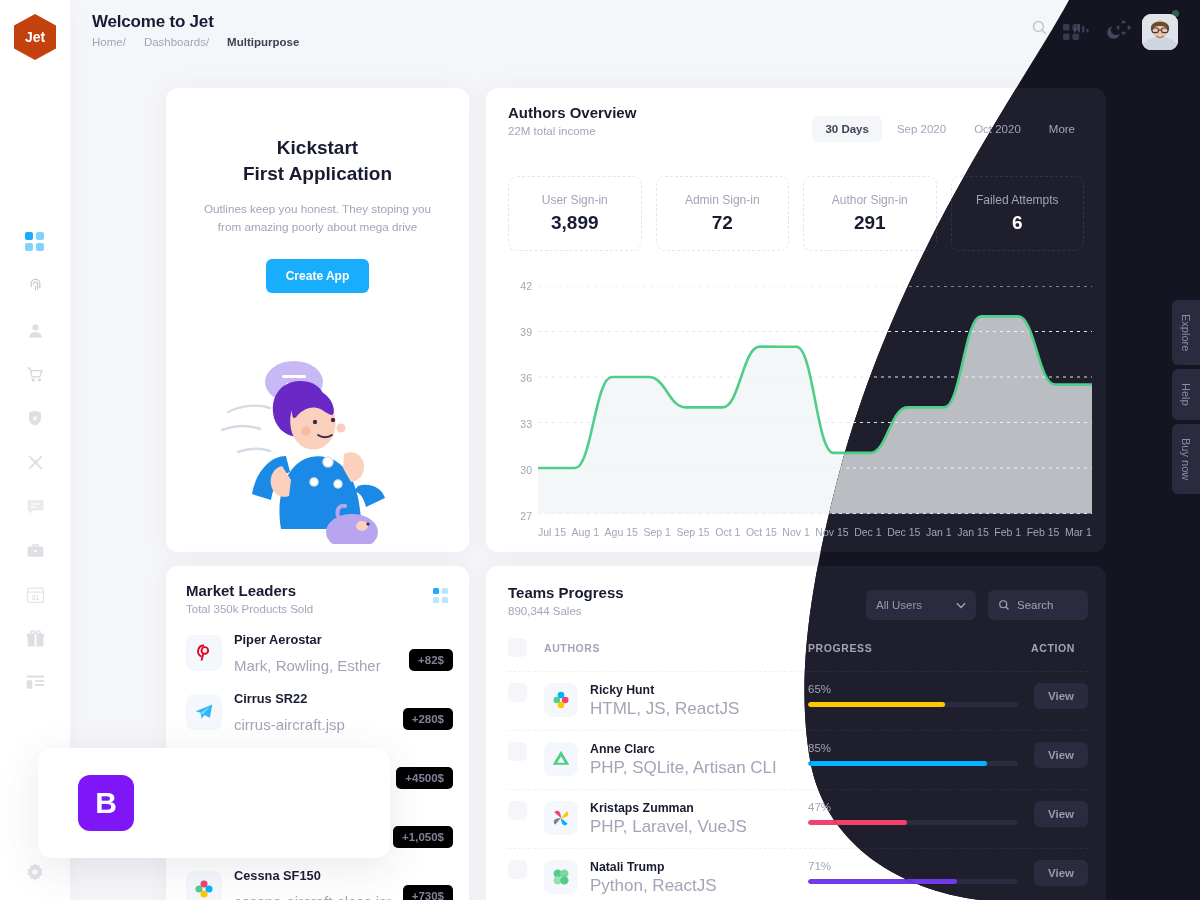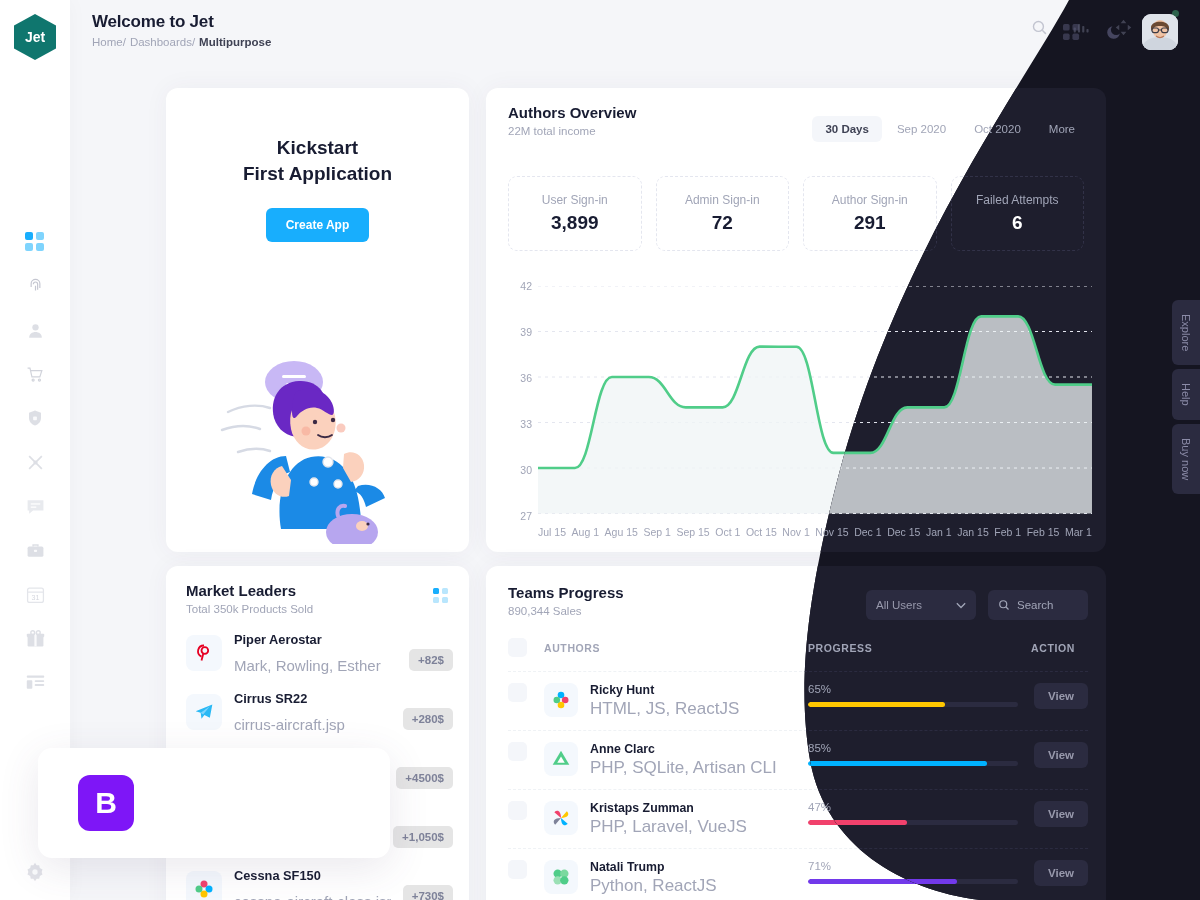--- a/index.html
+++ b/index.html
@@ -15,39 +15,39 @@
   #dark-layer  { position:absolute; inset:0; background:#151521;
                  -webkit-clip-path:url(#darkClip); clip-path:url(#darkClip); }
 
   .page { position:absolute; inset:0; }
 
   
   .sidebar { position:absolute; left:0; top:0; width:70px; height:900px;
              background:#fff; display:flex; flex-direction:column;
              align-items:center; box-shadow:0 0 20px rgba(0,0,0,.03); }
   .dark .sidebar { background:#1b1b29; }
-  .logo { width:42px; height:46px; margin-top:14px; background:#0f766e;
+  .logo { width:42px; height:46px; margin-top:14px; background:#c2410c;
           display:flex; align-items:center; justify-content:center;
           color:#fff; font-size:14px; font-weight:bold;
           -webkit-clip-path:polygon(50% 0,100% 25%,100% 75%,50% 100%,0 75%,0 25%);
           clip-path:polygon(50% 0,100% 25%,100% 75%,50% 100%,0 75%,0 25%);text-align:right; }
   .nav-icons { margin-top:170px; display:flex; flex-direction:column;
                gap:20px; align-items:center; }
   .nav-ico { width:24px; height:24px; display:flex; align-items:center;
              justify-content:center; opacity:.45; }
   .nav-ico.active { opacity:1; }
   .gear-wrap { position:absolute; bottom:16px; opacity:.4; }
 
   
   .header { position:absolute; left:70px; top:0; right:0; height:66px; }
   .hdr-title { position:absolute; left:22px; top:12px; font-size:17px;
                font-weight:bold; color:#181c32; letter-spacing:-.2px; }
   .dark .hdr-title { color:#fff; }
   .crumbs { position:absolute; left:22px; top:36px; font-size:11.5px;
-            display:flex; gap:4px; }
+            display:flex; gap:18px; }
   .crumb { color:#a1a5b7; }
   .crumb.cur { color:#3f4254; font-weight:600; }
   .dark .crumb.cur { color:#fff; }
   .hdr-icons { position:absolute; right:22px; top:14px; display:flex;
                align-items:center; gap:16px; }
   .hdr-ico { width:26px; height:26px; display:flex; align-items:center;
              justify-content:center; opacity:.42; position:relative; }
   .dot-green { position:absolute; top:-4px; right:-1px; width:7px;
                height:7px; border-radius:50%; background:#50cd89; }
   .avatar { width:36px; height:36px; border-radius:9px; overflow:hidden;
@@ -110,21 +110,21 @@
              display:flex; flex-direction:column; gap:17px; }
   .ml-row { display:flex; align-items:center; gap:12px; }
   .ml-logo { width:36px; height:36px; border-radius:8px; background:#f4f8fd;
              display:flex; align-items:center; justify-content:center;
              flex-shrink:0; }
   .ml-txt { flex:1; min-width:0; }
   .ml-n { font-size:12.8px; font-weight:bold; color:#181c32; }
   .ml-s { font-size:15px; color:#a1a5b7; margin-top:10px;
           white-space:nowrap; overflow:hidden; }
   .ml-b { font-size:11.5px; font-weight:600; color:#7e8299;
-          background:#e5e5e5; border-radius:5px; padding:5px 9px;margin-top:14px; }
+          background:#000000; border-radius:5px; padding:5px 9px;margin-top:14px; }
 
   
   #teams { left:486px; top:566px; width:620px; height:400px; overflow:hidden; }
   .t-head { position:absolute; left:22px; top:18px; }
   .t-ctrl { position:absolute; right:18px; top:24px; display:flex; gap:12px; }
   .sel { width:110px; height:30px; background:#f4f6fa; border-radius:6px;
          display:flex; align-items:center; justify-content:space-between;
          padding:0 10px; font-size:11.5px; color:#7e8299; cursor:pointer; }
   .dark .sel { background:#2b2b40; color:#9899ac; }
   .srch { width:100px; height:30px; background:#f4f6fa; border-radius:6px;
@@ -321,20 +321,24 @@
         <span class="dot-green"></span>
       </div>
     </div>
   </div>
 
   <div class="card" id="kick">
     <div class="kick-h">
       <span>Kickstart</span><br>
       <span>First Application</span>
     </div>
+    <div class="kick-p">
+      <span>Outlines keep you honest. They stoping you</span>
+      <span>from amazing poorly about mega drive</span>
+    </div>
     <button class="kick-btn">Create App</button>
     <svg class="illus" viewBox="0 0 263 210">
       <ellipse cx="108" cy="48" rx="29" ry="21" fill="#c8b8f5"></ellipse>
       <path d="M92 66l-4 12 15-9z" fill="#c8b8f5"></path>
       <rect x="96" y="41" width="24" height="3" rx="1.5" fill="#fff"></rect>
       <rect x="100" y="49" width="17" height="3" rx="1.5" fill="#fff"></rect>
       <path d="M42 78c14-7 30-8 42-4" stroke="#d6dae4" stroke-width="2.4" fill="none" stroke-linecap="round"></path>
       <path d="M36 96c14-5 27-5 38-1" stroke="#d6dae4" stroke-width="2.4" fill="none" stroke-linecap="round"></path>
       <path d="M52 118c12-4 23-4 32-1" stroke="#d6dae4" stroke-width="2.4" fill="none" stroke-linecap="round"></path>
       <path d="M88 84c-5-20 6-36 25-37 20-1 29 14 27 31-2 16-11 24-24 25-13 1-24-6-28-19z" fill="#6a28c4"></path>

